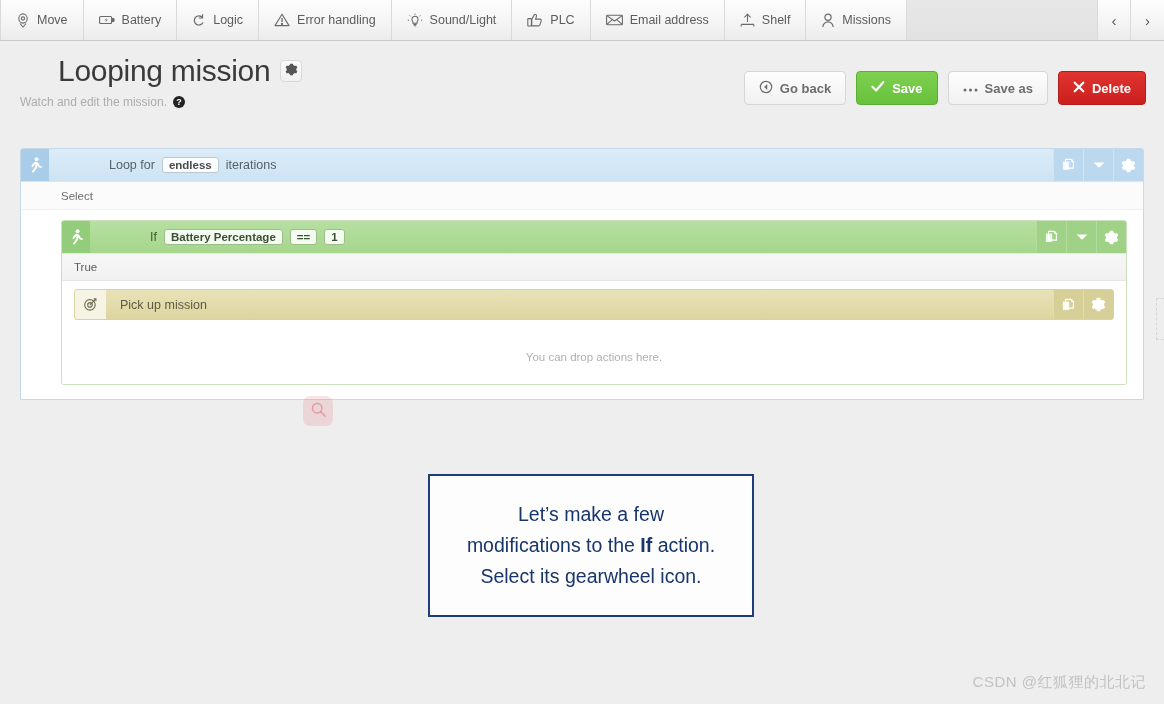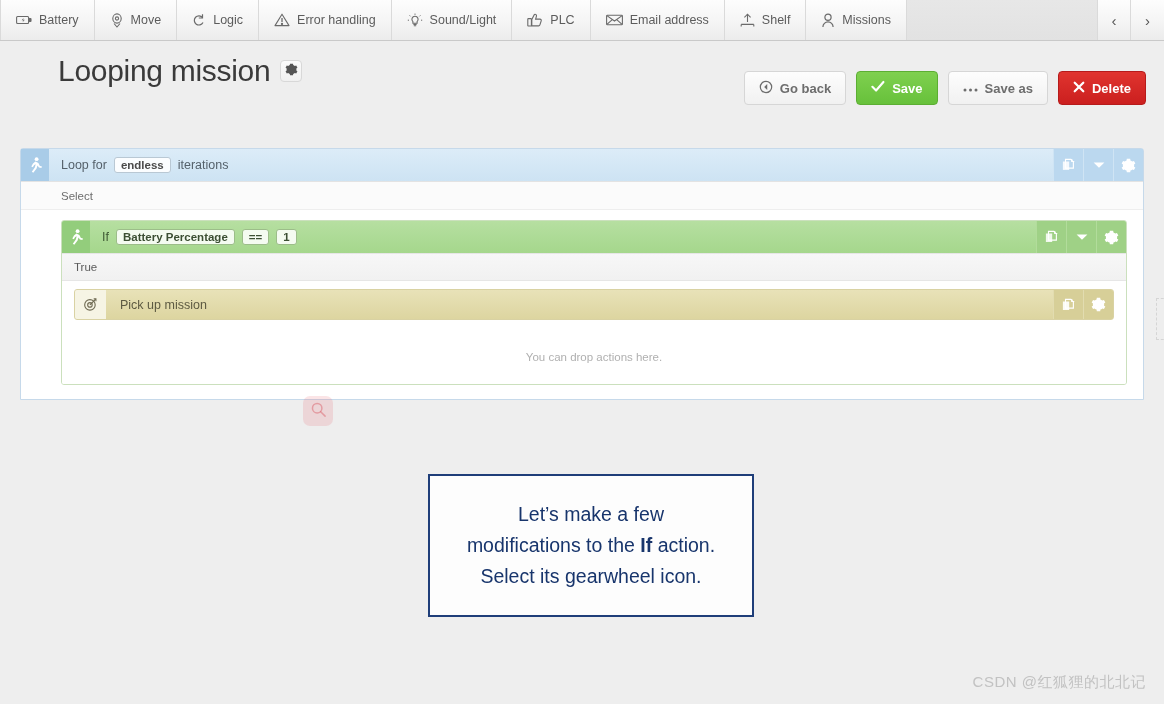--- a/index.html
+++ b/index.html
@@ -109,20 +109,21 @@
 
   .loop-card {
     position: relative;
     border: 1px solid #c6d9ea;
     border-radius: 3px 3px 0 0;
     background: #fff;
   }
   .row-head {
     display: flex; align-items: stretch;
     height: 32px;
+    gap: 48px;
   }
   .row-icon {
     width: 28px; flex: 0 0 28px;
     display: flex; align-items: center; justify-content: center;
   }
   .row-icon.blue { background: #a9cce8; }
   .row-icon.green { background: #93cd7c; }
   .row-icon.tan { background: #f3f0dc; }
   .row-body {
     flex: 1 1 auto;
@@ -259,38 +260,38 @@
 </style>
 </head>
 <body>
 
 <div id="page">
 
   <div class="toolbar">
 
     <div class="tb-item">
       <span class="tbi-ico">
+        <svg width="14" height="15" viewBox="0 0 14 15" fill="none" stroke="#6a6a6a" stroke-width="1.1">
+          <ellipse cx="7" cy="5.5" rx="4.2" ry="4.6"></ellipse>
+            <circle cx="7" cy="5.5" r="1.6"></circle>
+          <path d="M4 10.5 L7 14 L10 10.5"></path>
+        </svg>
+      </span>
+      <span>Move</span>
+    </div>
+
+    <div class="tb-item">
+      <span class="tbi-ico">
         <svg width="16" height="12" viewBox="0 0 16 12" fill="none" stroke="#6a6a6a" stroke-width="1.1">
           <rect x="0.6" y="2.5" width="12" height="7" rx="1"></rect>
           <rect x="13" y="4.6" width="2" height="2.8" rx="0.5" fill="#6a6a6a"></rect>
           <path d="M7.6 4 L5.6 6.3 H7.3 L6.6 8.3 L8.8 5.8 H7.1 Z" fill="#6a6a6a" stroke="none"></path>
         </svg>
       </span>
       <span>Battery</span>
-    </div>
-
-    <div class="tb-item">
-      <span class="tbi-ico">
-        <svg width="14" height="15" viewBox="0 0 14 15" fill="none" stroke="#6a6a6a" stroke-width="1.1">
-          <ellipse cx="7" cy="5.5" rx="4.2" ry="4.6"></ellipse>
-            <circle cx="7" cy="5.5" r="1.6"></circle>
-          <path d="M4 10.5 L7 14 L10 10.5"></path>
-        </svg>
-      </span>
-      <span>Move</span>
     </div>
 
     <div class="tb-item">
       <span class="tbi-ico">
         <svg width="14" height="15" viewBox="0 0 14 15" fill="none" stroke="#6a6a6a" stroke-width="1.2">
           <path d="M10.5 4.5 A4.6 4.6 0 1 0 11 9.5"></path>
           <path d="M10.5 1.2 V5 H6.8"></path>
         </svg>
       </span>
       <span>Logic</span>
@@ -369,20 +370,24 @@
     <div class="title-row">
       <div class="page-title">Looping mission</div>
       <div class="title-gear">
         <span>
           <svg width="13" height="13" viewBox="0 0 16 16" fill="#555">
             <path d="M8 5.2a2.8 2.8 0 1 0 0 5.6 2.8 2.8 0 0 0 0-5.6zm0 4.2a1.4 1.4 0 1 1 0-2.8 1.4 1.4 0 0 1 0 2.8z"></path>
             <path d="M14 8c0-.4 0-.8-.1-1.2l1.4-1-1.5-2.6-1.7.6a5.9 5.9 0 0 0-2-1.2L9.8.8H6.2L5.9 2.6c-.7.3-1.4.7-2 1.2l-1.7-.6L.7 5.8l1.4 1a6.4 6.4 0 0 0 0 2.4l-1.4 1 1.5 2.6 1.7-.6c.6.5 1.3.9 2 1.2l.3 1.8h3.6l.3-1.8c.7-.3 1.4-.7 2-1.2l1.7.6 1.5-2.6-1.4-1c.1-.4.1-.8.1-1.2z"></path>
           </svg>
         </span>
       </div>
+    </div>
+    <div class="subtitle-row">
+      <span class="page-sub">Watch and edit the mission.</span>
+      <span class="help-dot">?</span>
     </div>
   </div>
 
   <div class="actions">
 
     <div class="btn btn-light">
       <span>
         <svg width="14" height="14" viewBox="0 0 16 16" fill="#6d6d6d">
           <path d="M8 .8a7.2 7.2 0 1 0 0 14.4A7.2 7.2 0 0 0 8 .8zm0 13a5.8 5.8 0 1 1 0-11.6 5.8 5.8 0 0 1 0 11.6z"></path>
           <path d="M9.4 4.6 5.9 8l3.5 3.4V4.6z"></path>

